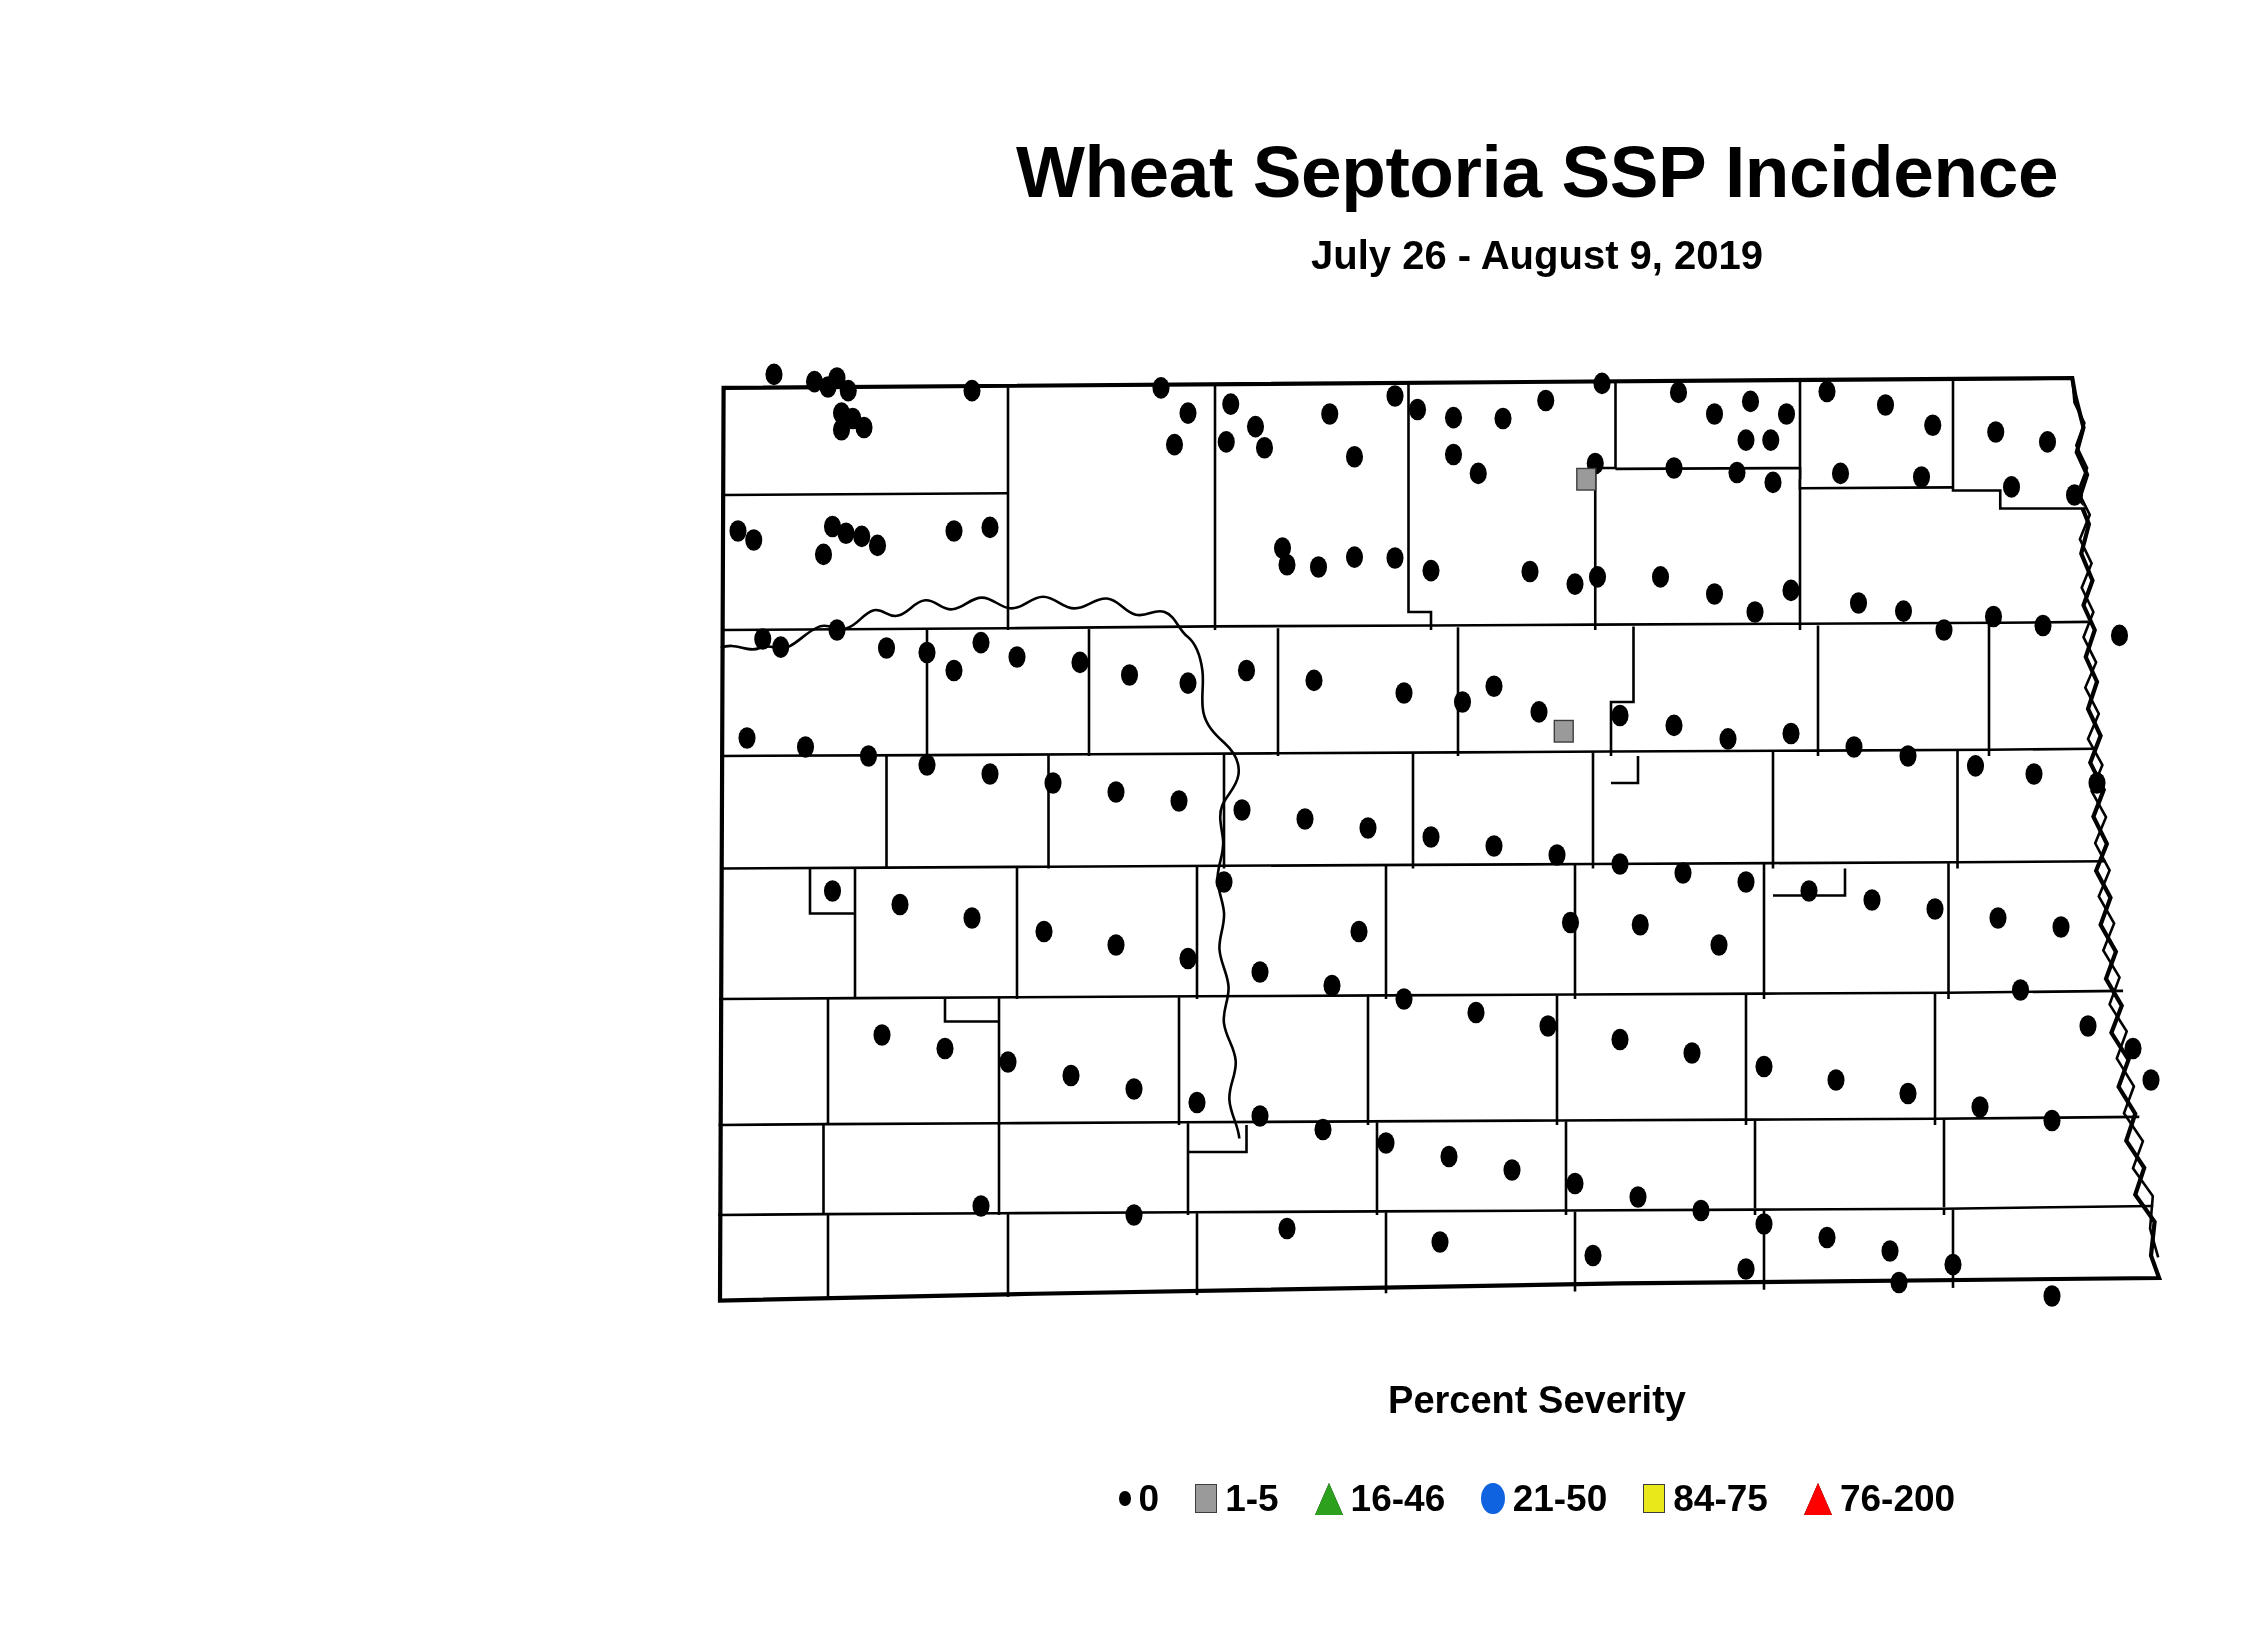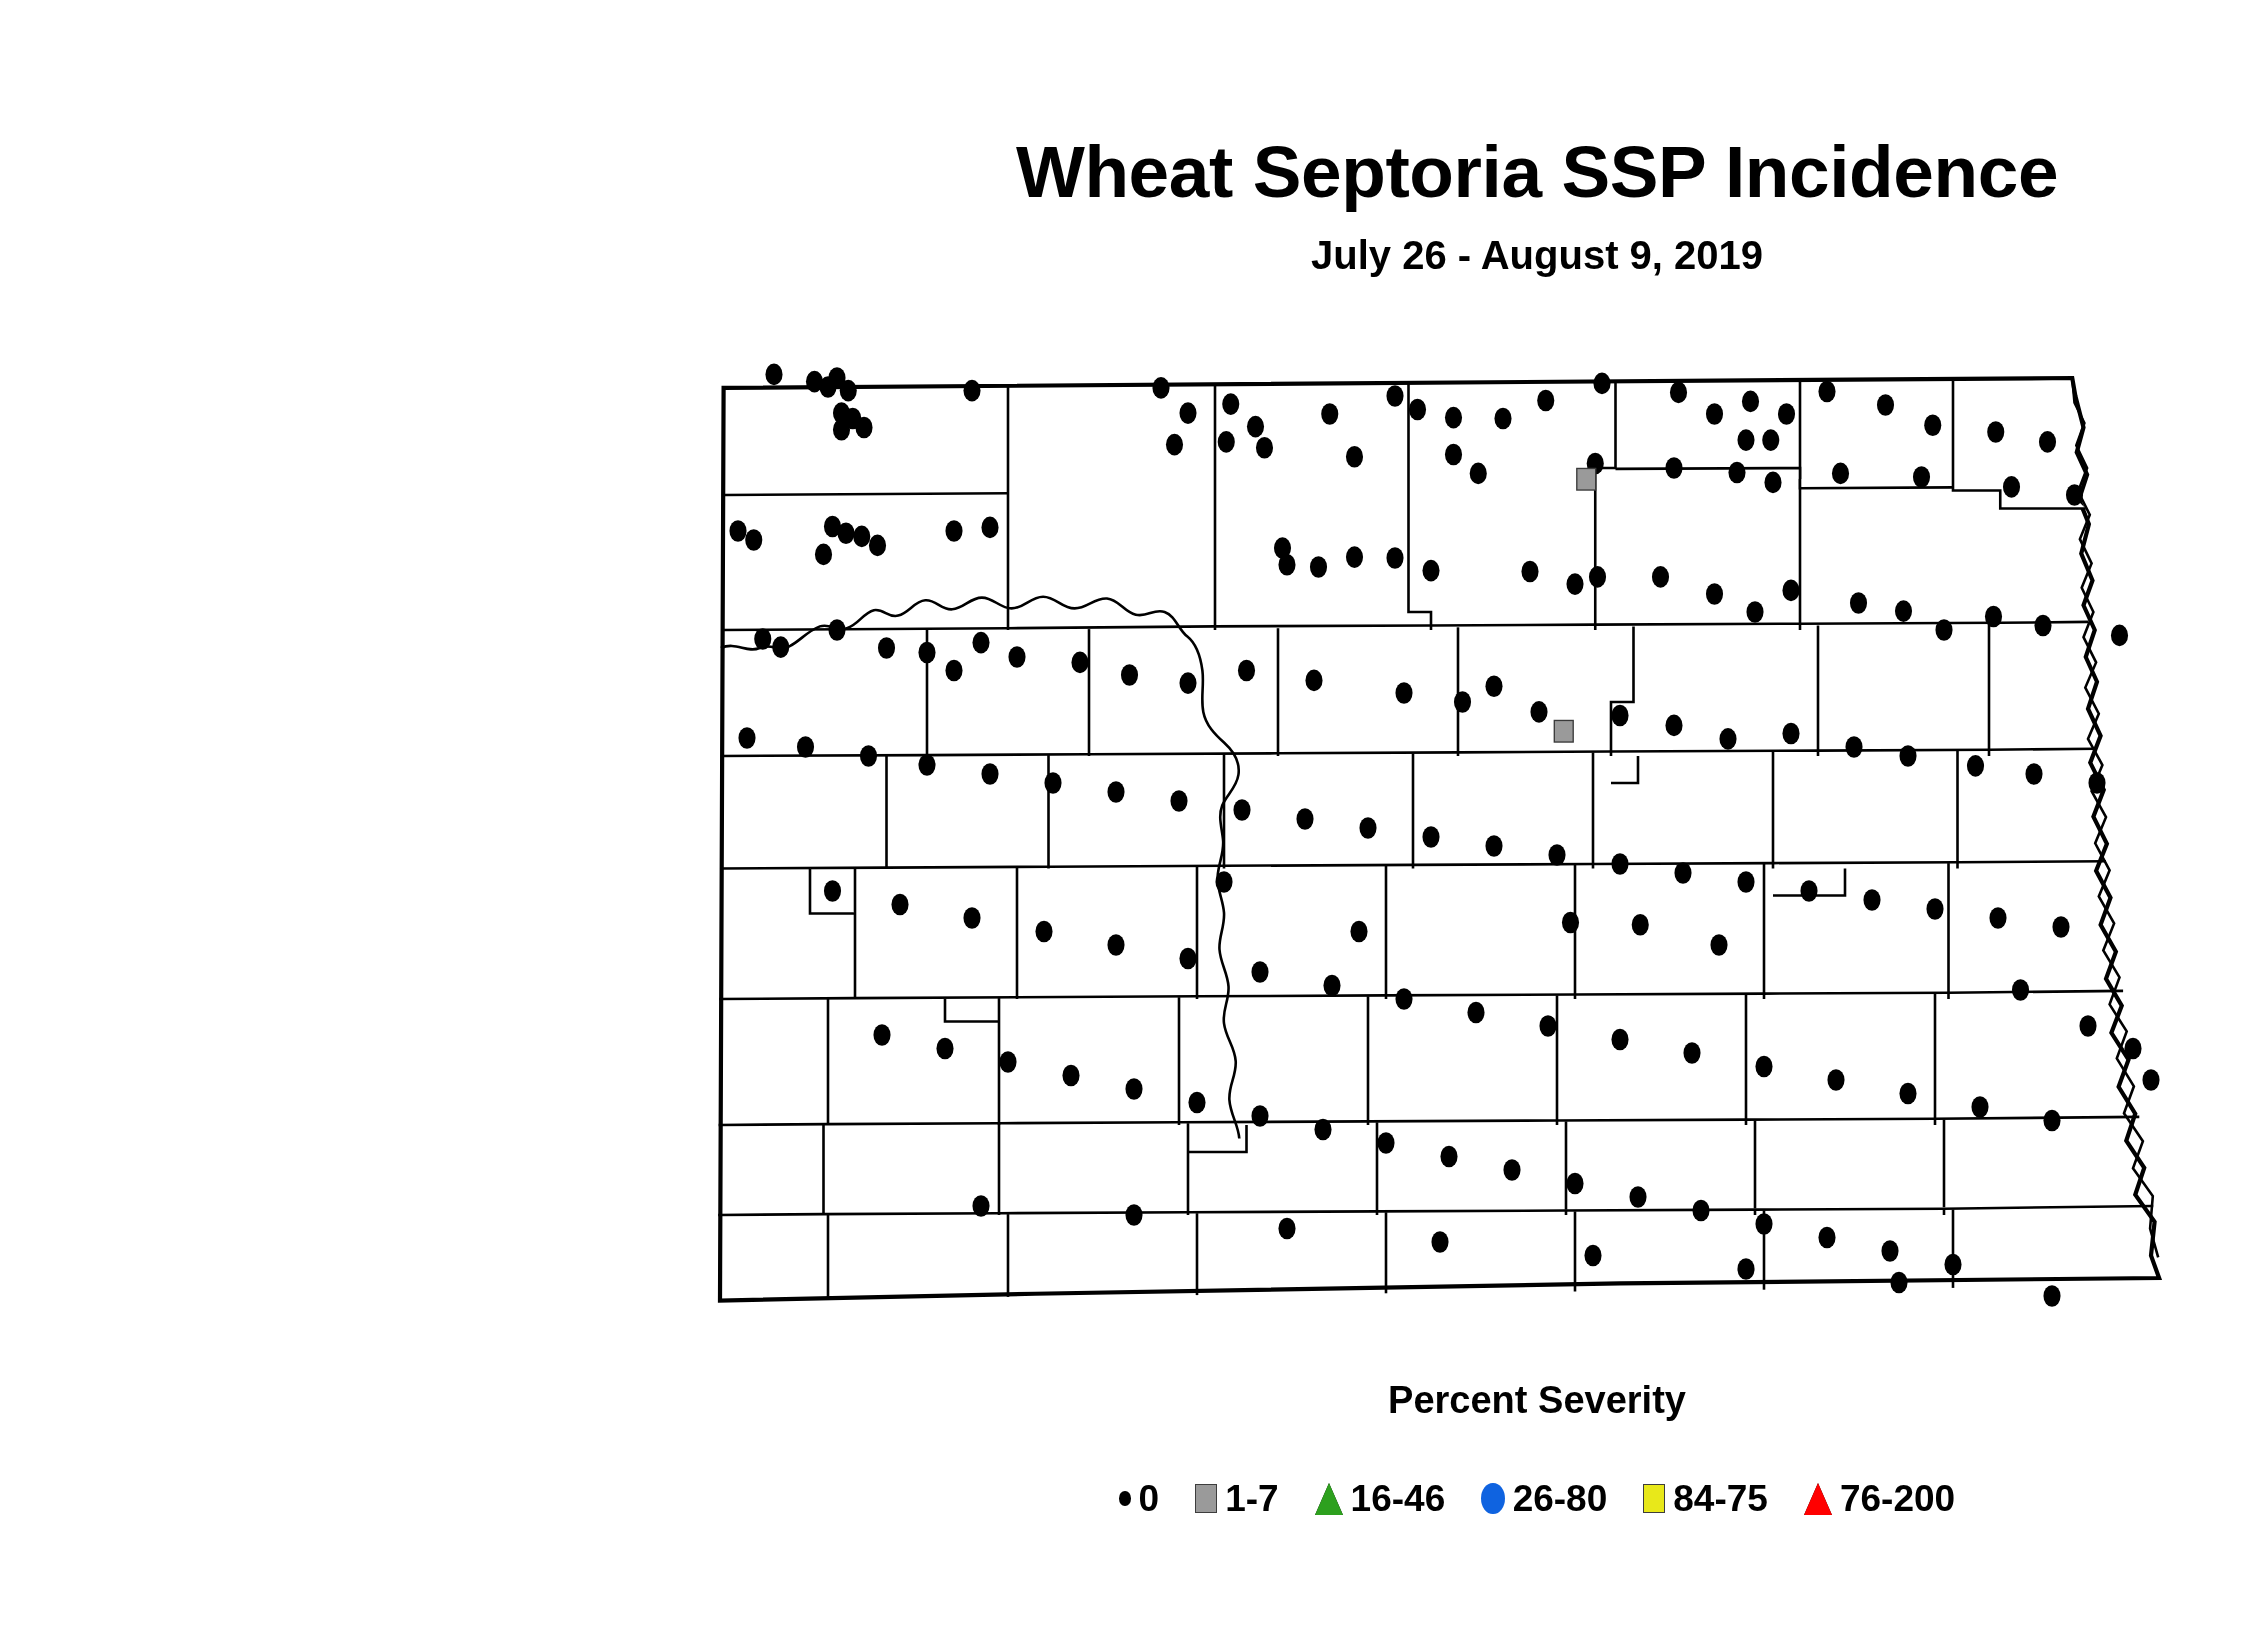--- a/index.html
+++ b/index.html
@@ -364,29 +364,29 @@
   </div>
 
   <div id="legend-title">Percent Severity</div>
   <div id="legend-row">
       <div class="legend-item">
         <span class="legend-swatch sw-circle-sm" style="background: rgb(0, 0, 0);"></span>
         <span class="legend-label">0</span>
       </div>
       <div class="legend-item">
         <span class="legend-swatch sw-square" style="background: rgb(154, 154, 154);"></span>
-        <span class="legend-label">1-7</span>
+        <span class="legend-label">1-5</span>
       </div>
       <div class="legend-item">
         <span class="legend-swatch sw-tri" style="border-left: 14.4px solid transparent; border-right: 14.4px solid transparent; border-bottom: 32px solid rgb(45, 160, 30); filter: drop-shadow(rgb(0, 0, 0) 0px 0px 0px);"></span>
         <span class="legend-label">16-46</span>
       </div>
       <div class="legend-item">
         <span class="legend-swatch sw-circle-lg" style="background: rgb(15, 99, 224);"></span>
-        <span class="legend-label">26-80</span>
+        <span class="legend-label">21-50</span>
       </div>
       <div class="legend-item">
         <span class="legend-swatch sw-square" style="background: rgb(232, 232, 26);"></span>
         <span class="legend-label">84-75</span>
       </div>
       <div class="legend-item">
         <span class="legend-swatch sw-tri" style="border-left: 14.4px solid transparent; border-right: 14.4px solid transparent; border-bottom: 32px solid rgb(255, 0, 0); filter: drop-shadow(rgb(0, 0, 0) 0px 0px 0px);"></span>
         <span class="legend-label">76-200</span>
       </div>
     </div>

